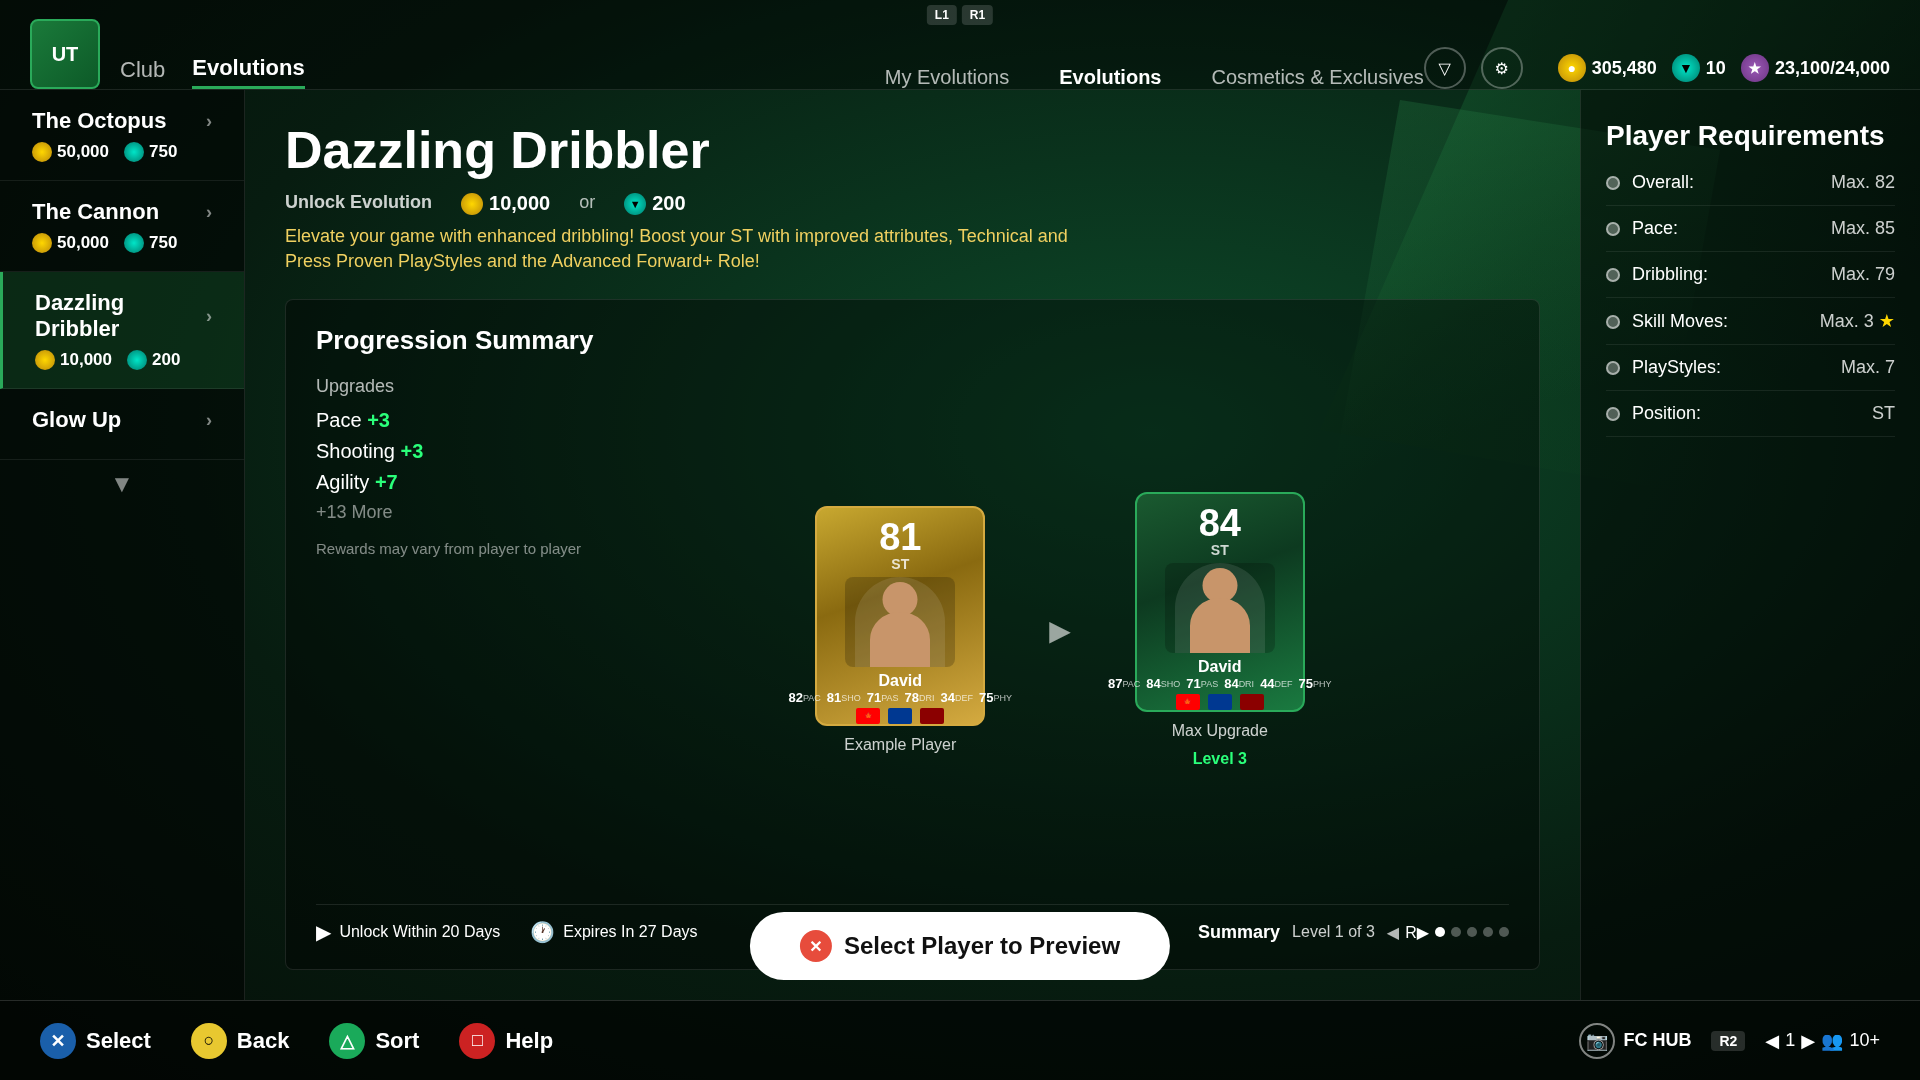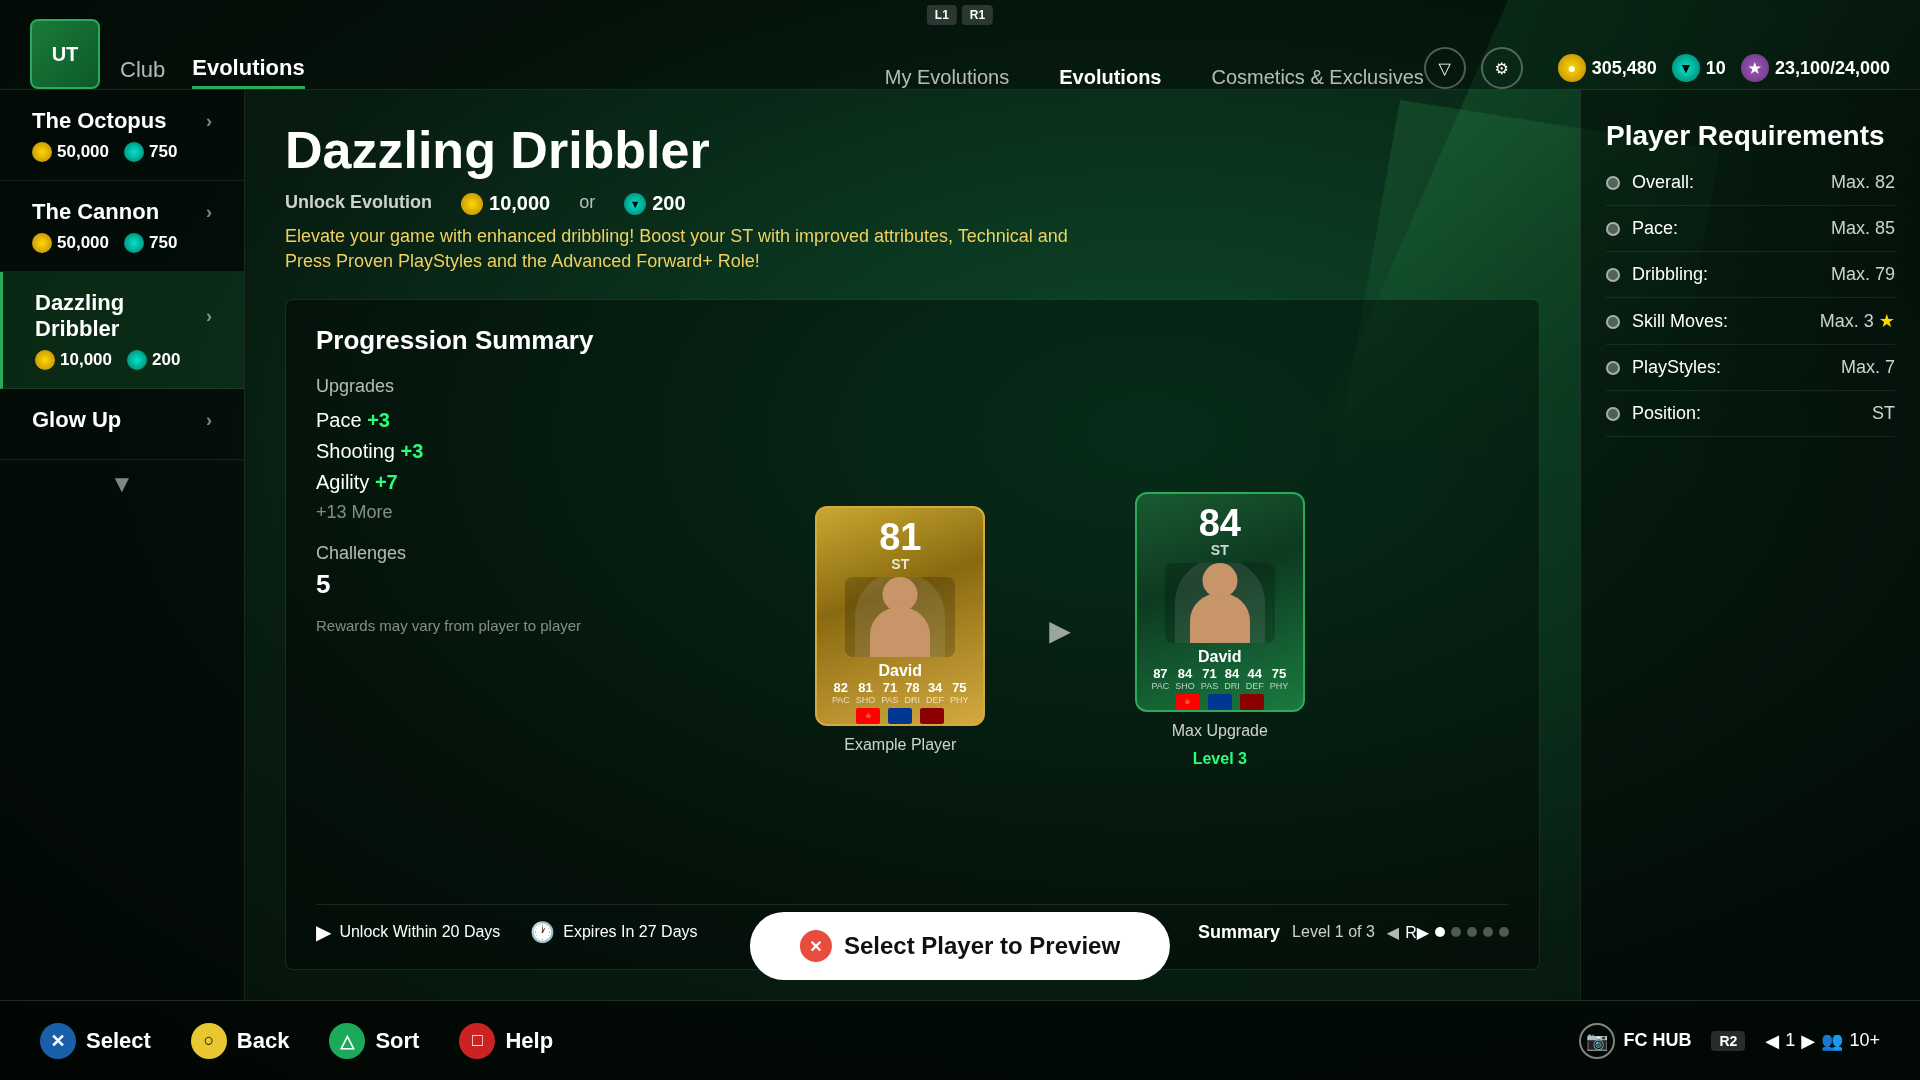--- a/index.html
+++ b/index.html
@@ -430,21 +430,21 @@
       text-align: center;
     }
     .card-stats {
       display: flex;
       gap: 6px;
       font-size: 11px;
       text-align: center;
     }
     .card-stat {
       display: flex;
-      flex-direction: column;
+      flex-direction: row;
       align-items: center;
     }
     .card-stat-val {
       font-size: 13px;
       font-weight: 700;
     }
     .card-stat-lbl {
       font-size: 9px;
       color: rgba(255,255,255,0.7);
     }
@@ -815,24 +815,20 @@
           <div class="upgrade-item">
             Pace <span class="upgrade-plus">+3</span>
           </div>
           <div class="upgrade-item">
             Shooting <span class="upgrade-plus">+3</span>
           </div>
           <div class="upgrade-item">
             Agility <span class="upgrade-plus">+7</span>
           </div>
           <div class="more-upgrades">+13 More</div>
-          <div class="challenges-section">
-            <div class="challenges-title">Challenges</div>
-            <div class="challenges-count">5</div>
-          </div>
           <div class="rewards-note">Rewards may vary from player to player</div>
         </div>
 
         <div class="cards-section">
 
           <div class="player-card">
             <div class="card-visual card-gold">
               <div class="card-rating">81</div>
               <div class="card-pos">ST</div>
               <div class="card-player-img">

